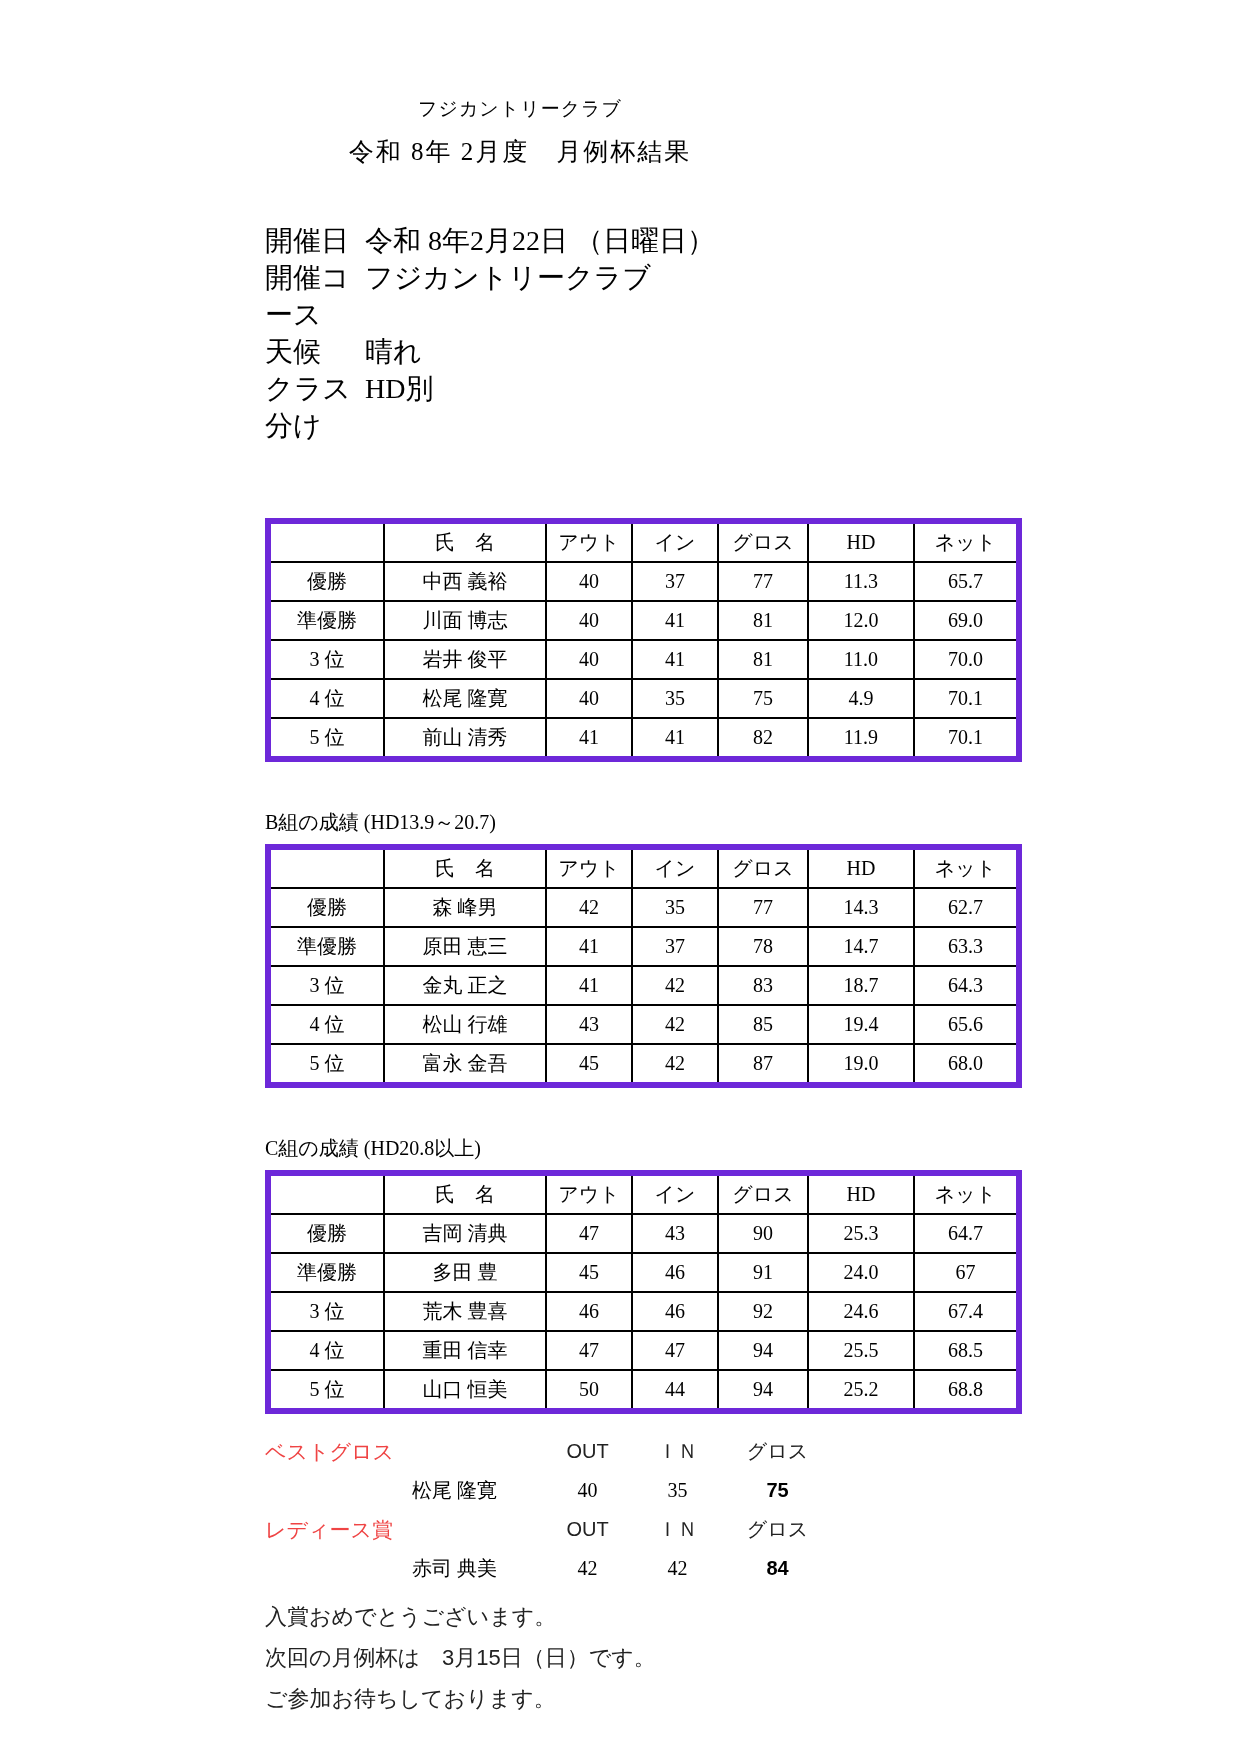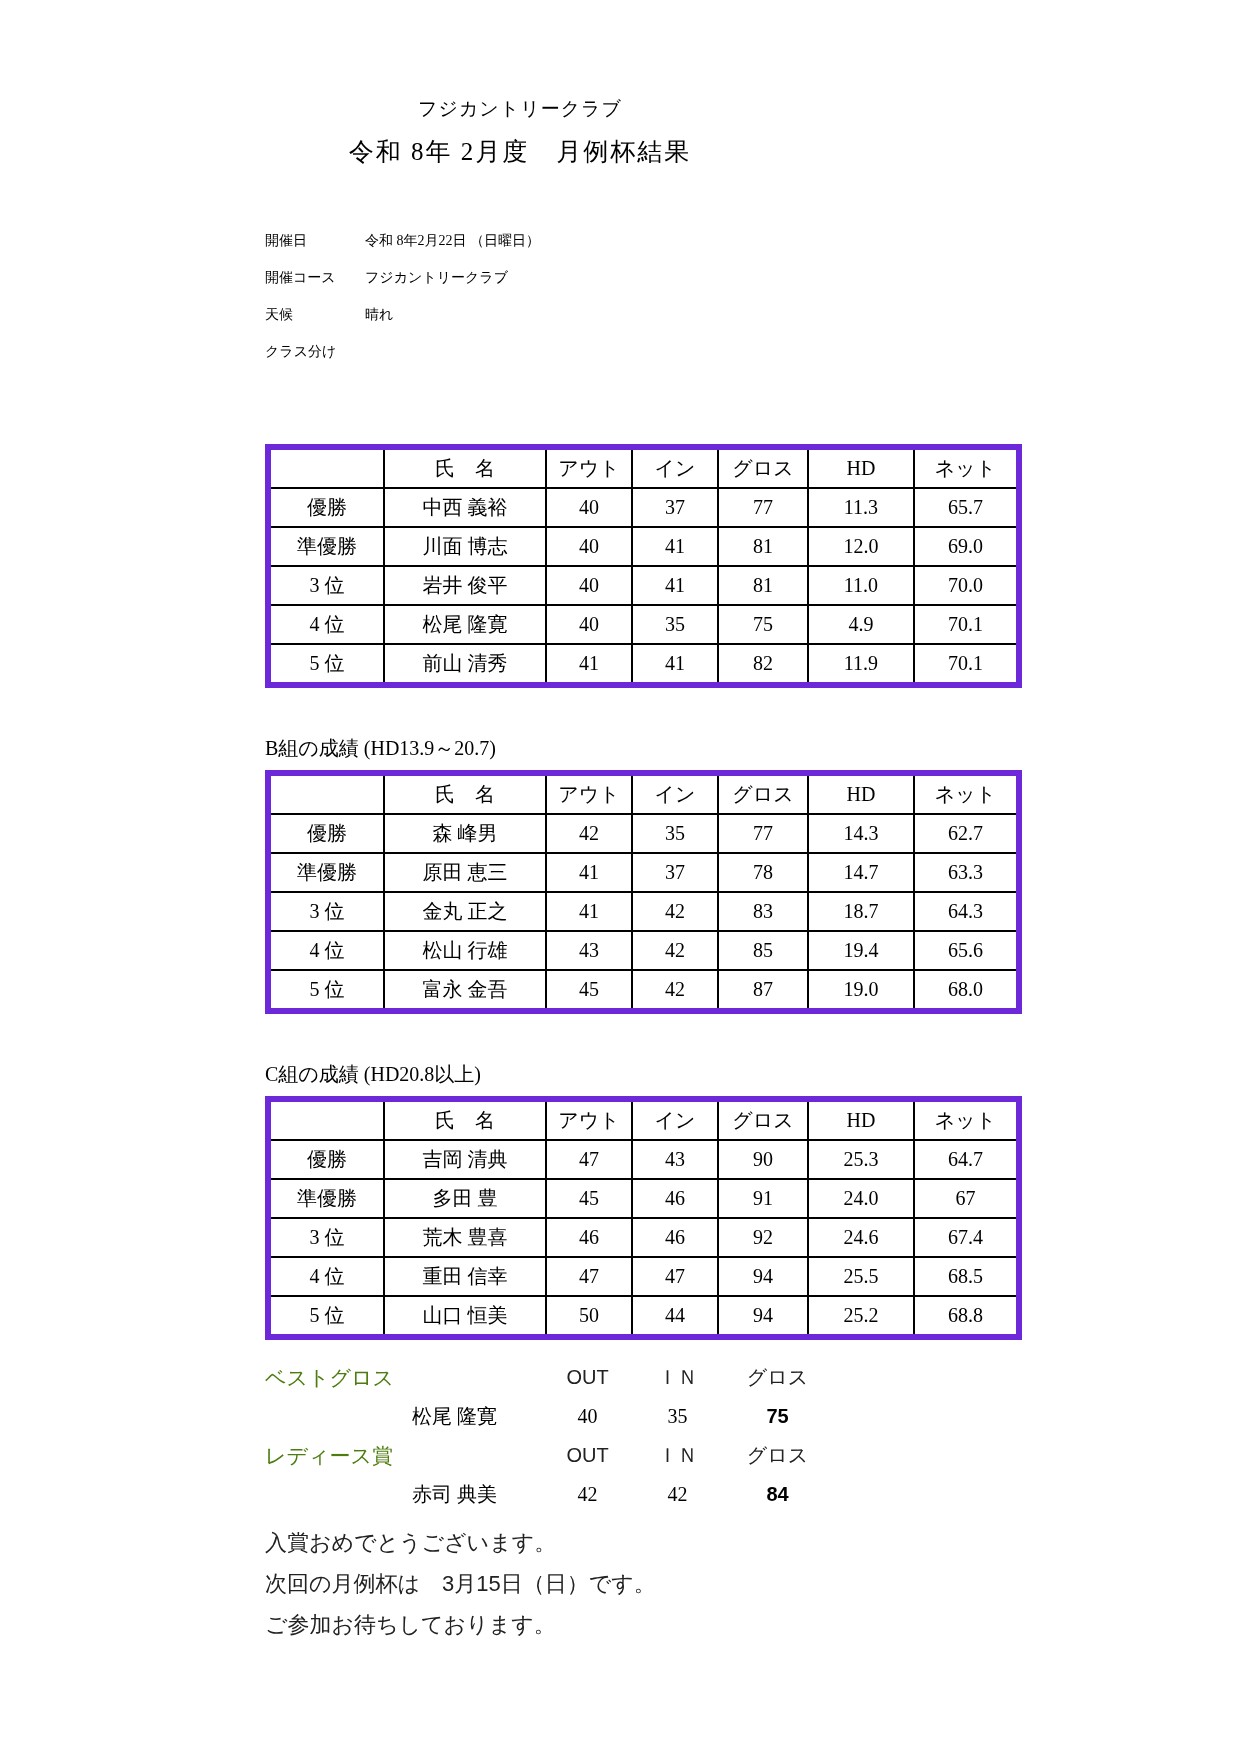--- a/index.html
+++ b/index.html
@@ -6,21 +6,21 @@
   .page{
     width:1216px;height:1755px;background:#ffffff;color:#000;
     position:relative;overflow:hidden;
     font-family:"Liberation Serif","DejaVu Serif",serif;
   }
   .title-block{padding-top:96px;width:1040px;text-align:center;}
   .club-name{font-size:19px;letter-spacing:1px;}
   .doc-title{font-size:25px;margin-top:13px;letter-spacing:2px;}
   .content{margin-left:265px;width:770px;}
   .info-block{margin-top:54px;}
-  .info-row{display:flex;font-size:14px;line-height:37px;justify-content:space-between;}
+  .info-row{display:flex;font-size:28px;line-height:37px;justify-content:space-between;}
   .info-label{width:100px;flex:none;}
   .info-value{flex:1;}
   .result-section{margin-top:47px;}
   .result-section.first{margin-top:74px;}
   .section-heading{font-size:20px;margin:0 0 8px 0;}
   table.results-table{border-collapse:collapse;border:6px solid #6d28d9;table-layout:fixed;}
   .results-table th,.results-table td{
     border:2px solid #000;text-align:center;vertical-align:middle;
     font-weight:normal;font-size:20px;height:37px;padding:0 2px;overflow:hidden;
   }
@@ -31,21 +31,21 @@
   .results-table .c4{width:84px;}
   .results-table .c5{width:100px;border-radius:11px;}
   .results-table .c6{width:97px;}
   .awards{margin-top:18px;}
   .award-row{
     display:grid;grid-template-columns:145px 130px 95px 85px 115px;
     height:39px;align-items:center;font-size:20px;
   }
   .award-label{
     grid-column:1/3;font-family:"Liberation Sans","DejaVu Sans",sans-serif;
-    font-size:21px;color:#4d7c0f;
+    font-size:21px;color:#ef4444;
   }
   .award-col-header{
     text-align:center;font-family:"Liberation Sans","DejaVu Sans",sans-serif;
     font-size:20px;color:#222;
   }
   .award-name{grid-column:2;text-align:left;padding-left:2px;}
   .award-value{text-align:center;}
   .award-value.bold{font-weight:bold;font-family:"Liberation Sans","DejaVu Sans",sans-serif;}
   .closing{margin-top:8px;font-family:"Liberation Sans","DejaVu Sans",sans-serif;font-size:22px;color:#222;}
   .closing p{margin:0;line-height:41px;}
@@ -67,20 +67,21 @@
         <div class="info-row">
           <span class="info-label">開催コース</span>
           <span class="info-value">フジカントリークラブ</span>
         </div>
         <div class="info-row">
           <span class="info-label">天候</span>
           <span class="info-value">晴れ</span>
         </div>
         <div class="info-row">
           <span class="info-label">クラス分け</span>
+          <span class="info-value">HD別</span>
         </div>
       </div>
     <div id="sections">
         <section class="result-section first">
           <table class="results-table">
             <thead>
               <tr>
                 <th class="c0"></th>
                 <th class="c1">氏　名</th>
                 <th class="c2">アウト</th>

